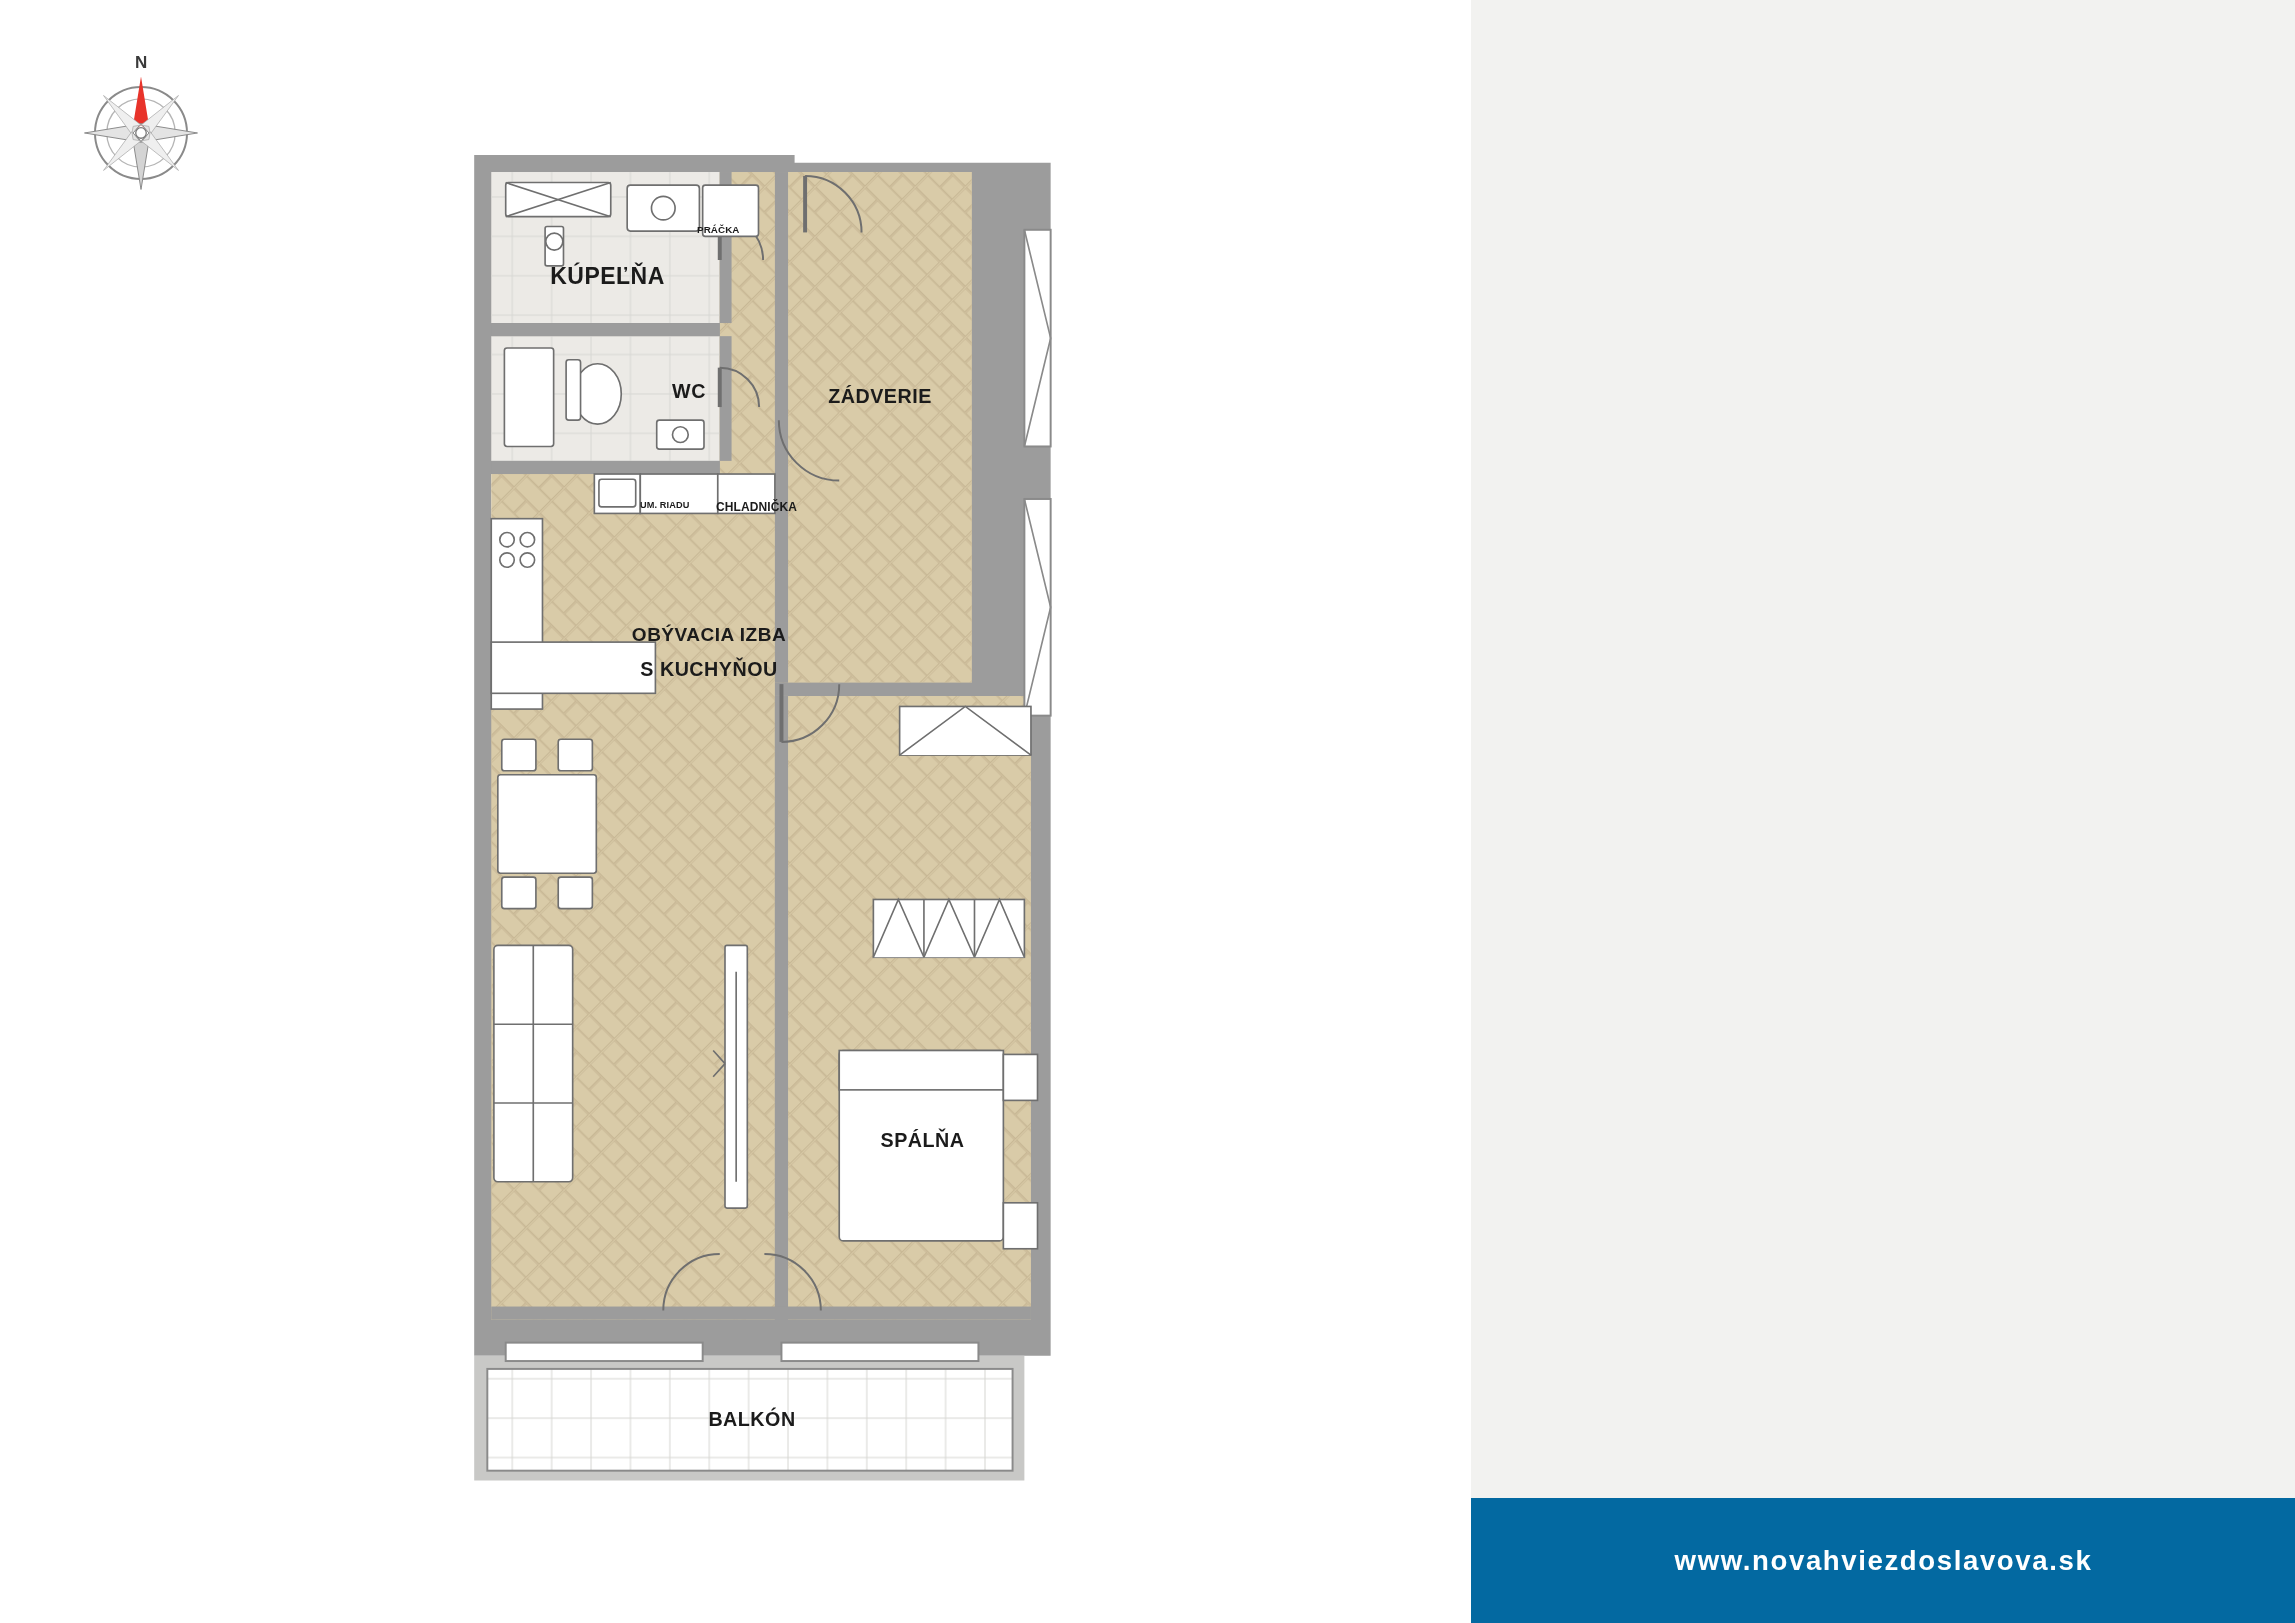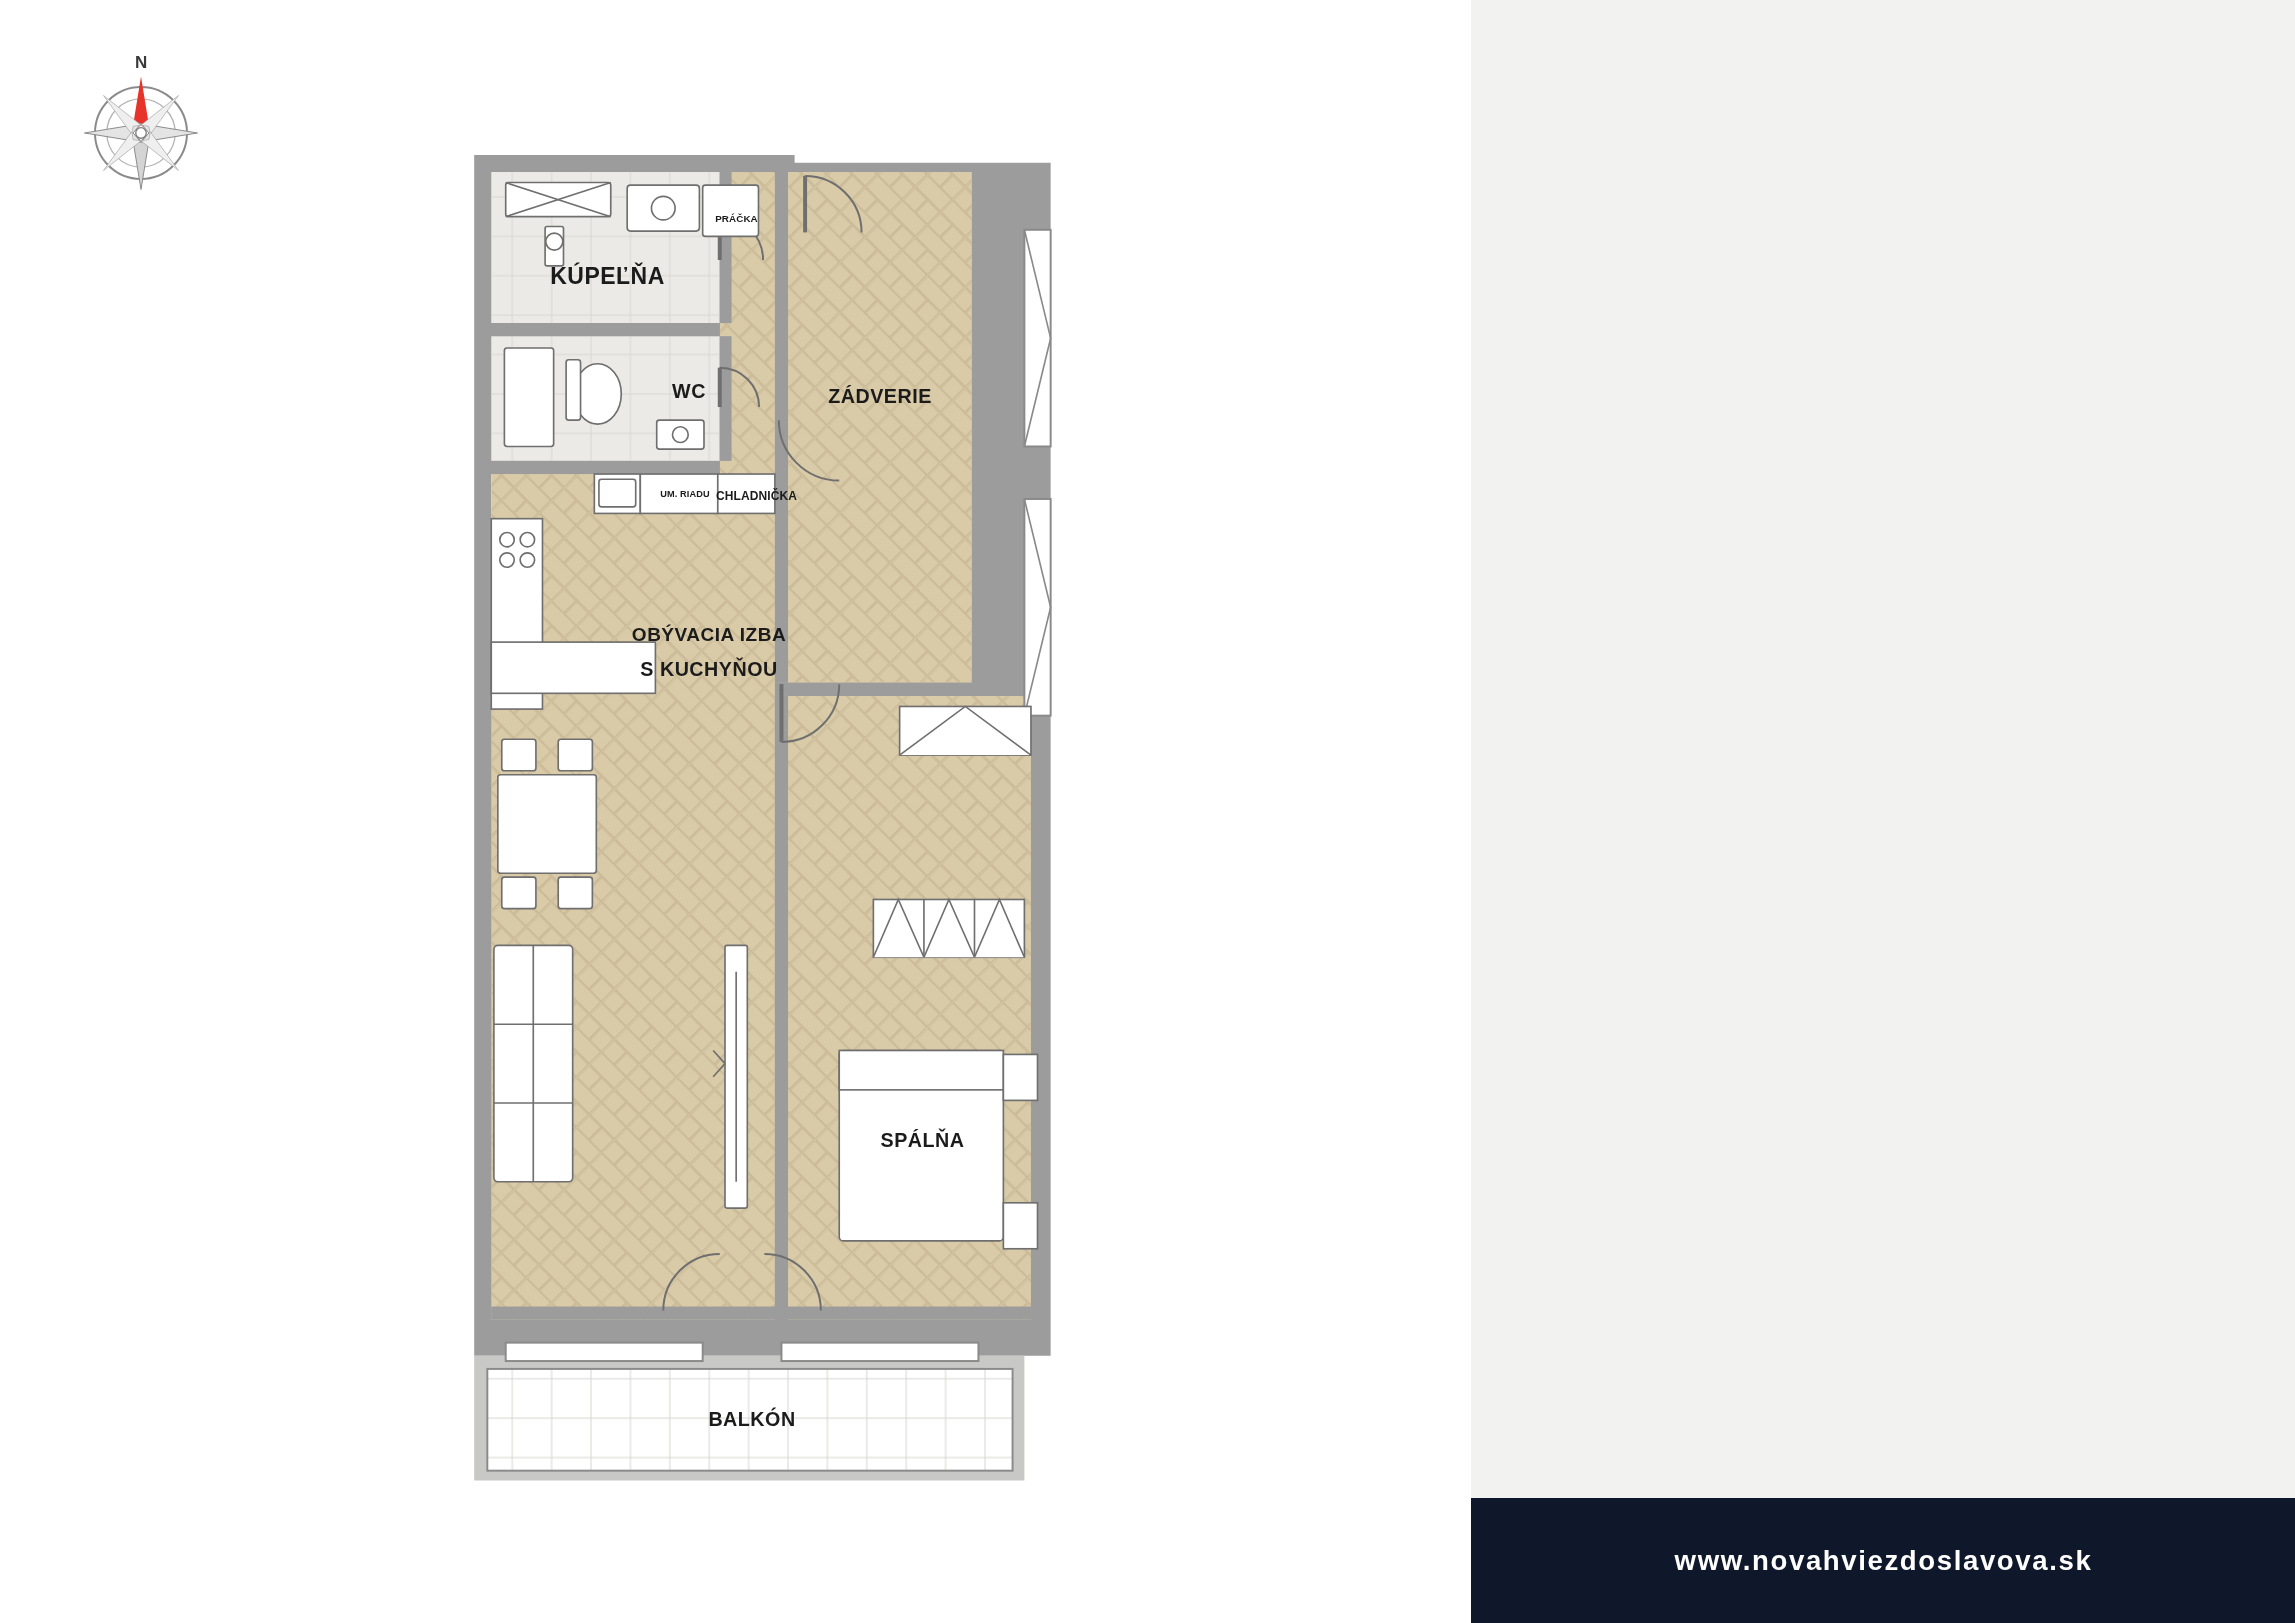--- a/index.html
+++ b/index.html
@@ -30,21 +30,21 @@
   #right-pane {
     position: absolute;
     left: 1471px; top: 0;
     width: 825px; height: 1623px;
     background: #f2f2f0;
   }
   #footer-bar {
     position: absolute;
     left: 1471px; top: 1498px;
     width: 825px; height: 125px;
-    background: #0f172a;
+    background: #0369a1;
     display: flex;
     align-items: center;
     justify-content: center;
   }
   #footer-url {
     color: #ffffff;
     font-size: 27.6px;
     font-weight: bold;
     letter-spacing: 1.6px;
   }
@@ -74,23 +74,24 @@
     font-weight: bold;
     color: #1b1b1b;
     text-align: center;
     letter-spacing: 0.5px;
     pointer-events: none;
   }
   .tiny-label {
     position: absolute;
     font-weight: bold;
     color: #1b1b1b;
-    text-align: center;
+    text-align: left;
     letter-spacing: 0.1px;
     pointer-events: none;
+    margin-top: 11px;
   }
 </style>
 </head>
 <body>
 
 <div id="page">
 
   <div id="left-pane">
 
     <div id="compass">

